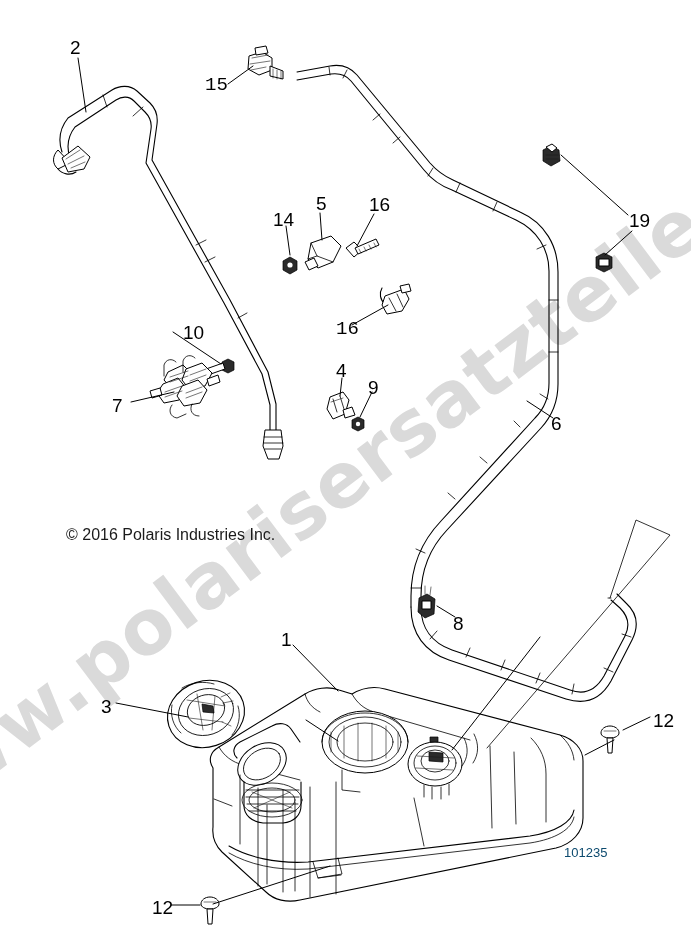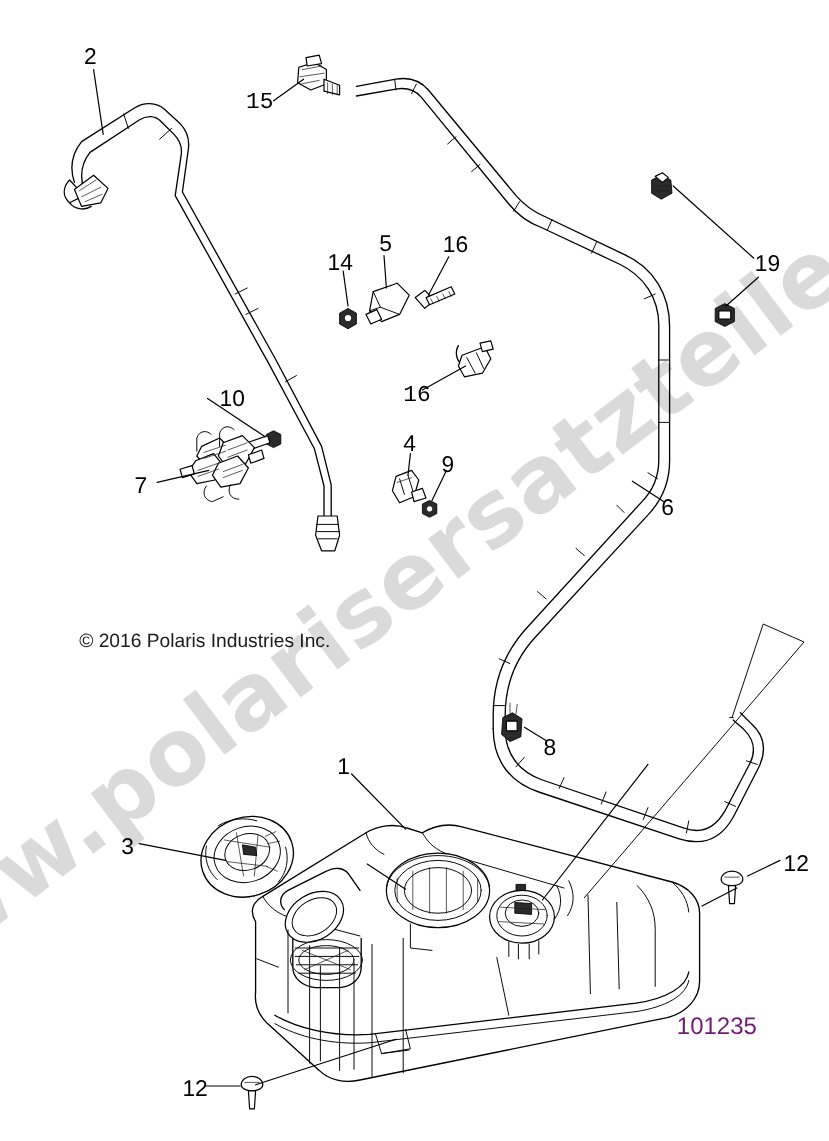--- a/index.html
+++ b/index.html
@@ -112,22 +112,22 @@
     font-size: 16px;
     color: #1b1b1b;
     white-space: nowrap;
   }
   #partnumber {
     position: absolute;
     left: 564px;
     top: 845px;
     z-index: 4;
     font-family: "Liberation Sans", sans-serif;
-    font-size: 20px;
-    color: #701a75;
+    font-size: 13px;
+    color: #0c4a6e;
     white-space: nowrap;
   }
 </style>
 </head>
 <body>
 
 <div id="page">
 
   <div id="watermark-layer">
     <div id="watermark-text">www.polarisersatzteile.de</div>

